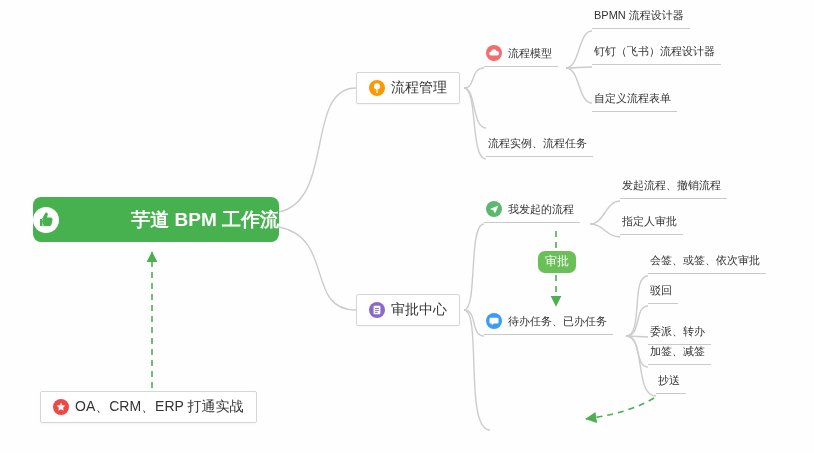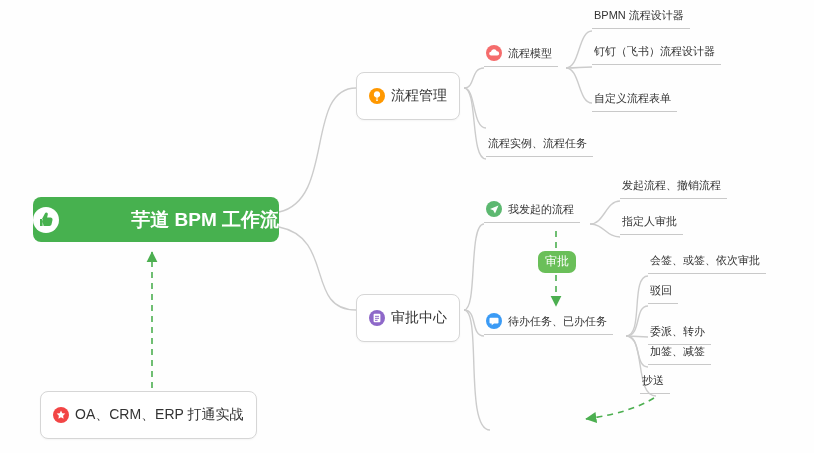--- a/index.html
+++ b/index.html
@@ -2,21 +2,21 @@
 <html><head>
 <meta charset="utf-8">
 <style>
   * { margin:0; padding:0; box-sizing:border-box; }
   html,body { background:#fff; }
   body { font-family:"Liberation Sans","DejaVu Sans",sans-serif; }
   .canvas { position:relative; width:814px; height:453px; background:#fefefe; overflow:hidden; }
   .edges { position:absolute; left:0; top:0; }
   .node { position:absolute; display:flex; align-items:center; gap:6px; white-space:nowrap; color:#333; cursor:default; }
   .leaf { font-size:11px; padding:0 6px 5px 2px; border-bottom:1px solid #c9c9c9; }
-  .boxed { font-size:14px; padding:14px 12px; background:#fff; border:1px solid #d6d6d6; border-radius:8px; box-shadow:0 1px 2px rgba(0,0,0,0.04); }
+  .boxed { font-size:14px; padding:6px 12px; background:#fff; border:1px solid #d6d6d6; border-radius:2px; box-shadow:0 1px 2px rgba(0,0,0,0.04); }
   .root-node { left:33px; top:197px; width:246px; height:45px; background:#47b14f; border-radius:8px; color:#fff; font-size:19px; font-weight:bold; justify-content:space-between; gap:9px; }
   .badge { position:absolute; left:538px; top:251px; background:#6abf59; color:#fff; font-size:12px; padding:3px 7px; border-radius:7px; line-height:1.3; }
   .icon { display:inline-flex; flex:none; line-height:0; }
 </style>
 </head>
 <body>
 
 <div class="canvas">
 
   <svg class="edges" width="814" height="453" viewBox="0 0 814 453">
@@ -155,18 +155,18 @@
   </div>
   <div class="node leaf" style="left:648px; top:283px;">
     <span>驳回</span>
   </div>
   <div class="node leaf" style="left:648px; top:324px;">
     <span>委派、转办</span>
   </div>
   <div class="node leaf" style="left:648px; top:344px;">
     <span>加签、减签</span>
   </div>
-  <div class="node leaf" style="left:640px; top:373px;">
+  <div class="node leaf" style="left:656px; top:373px;">
     <span>抄送</span>
   </div>
 
 
 </div>
 
 </body></html>

